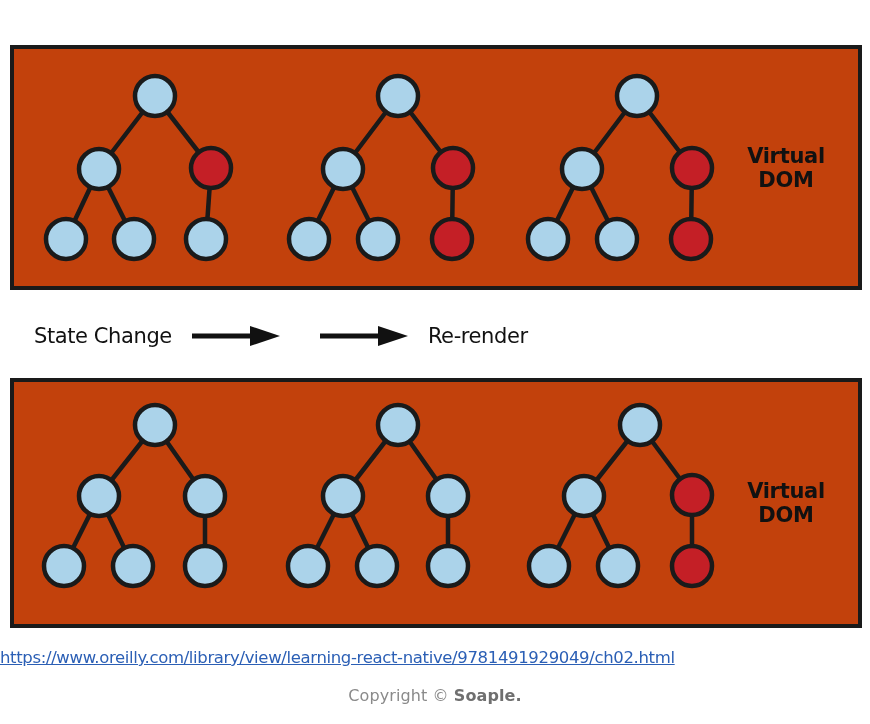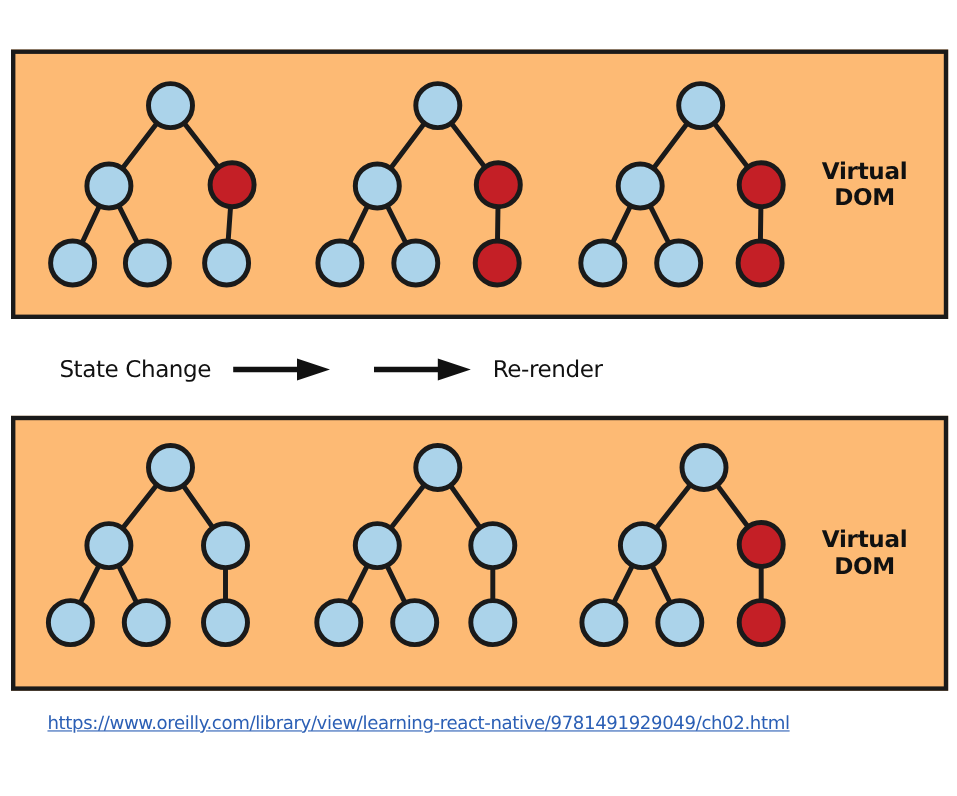--- a/index.html
+++ b/index.html
@@ -19,21 +19,21 @@
     position: absolute;
     left: 0; top: 0;
     width: 870px;
     height: 724px;
   }
 
   
   .panel {
     position: absolute;
     box-sizing: border-box;
-    background: #fdba74;
+    background: #c2410c;
     border: 4px solid #1a1a1a;
   }
   #panel-virtual-dom {
     left: 10px;
     top: 45px;
     width: 852px;
     height: 245px;
   }
   #panel-browser-dom {
     left: 10px;
@@ -74,37 +74,36 @@
     display: flex;
     align-items: center;
   }
   .flow-label {
     font-family: "DejaVu Sans", sans-serif;
     font-size: 21px;
     color: #111111;
     white-space: nowrap;
     letter-spacing: -0.4px;
   }
-  #flow-state-change { margin-left: 44px; }
+  #flow-state-change { margin-left: 24px; }
   #flow-compute-diff { }
   #flow-rerender { }
   .flow-arrow {
     width: 92px;
     height: 22px;
     margin: 0 18px;
     flex: none;
   }
 
   
   #footer-url {
     position: absolute;
     left: 0;
     top: 648px;
     width: 761px;
-    text-align: center;
     font-family: "DejaVu Sans", sans-serif;
     font-size: 16.5px;
     color: #2b5fb5;
     text-decoration: underline;
     letter-spacing: -0.35px;
   }
   #footer-copyright {
     position: absolute;
     left: 0;
     top: 686px;
@@ -228,14 +227,17 @@
     <svg class="flow-arrow" viewBox="0 0 92 22">
       <line x1="2" y1="11" x2="64" y2="11" stroke="#111111" stroke-width="5"></line>
       <polygon points="60,1 90,11 60,21" fill="#111111"></polygon>
     </svg>
 
     <span class="flow-label" id="flow-rerender">Re-render</span>
   </div>
 
   <div id="footer-url">https://www.oreilly.com/library/view/learning-react-native/9781491929049/ch02.html</div>
 
+  <div id="footer-copyright">
+    <span>Copyright © </span><span class="brand">Soaple.</span>
+  </div>
 
 </div>
 
 </body></html>

